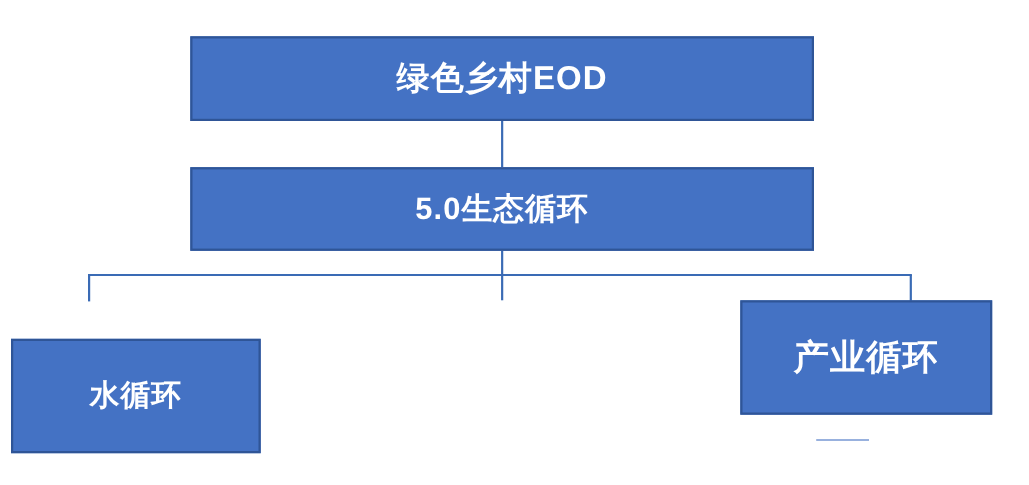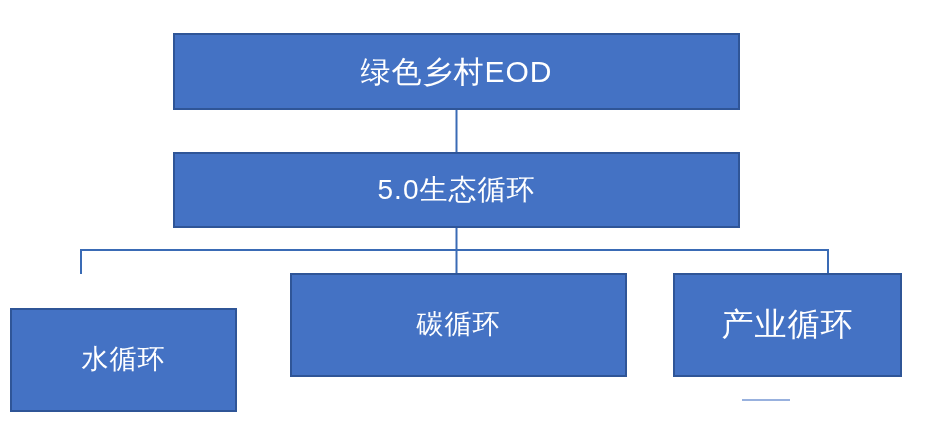--- a/index.html
+++ b/index.html
@@ -32,21 +32,21 @@
   
   .node {
     position: absolute;
     box-sizing: border-box;
     background: #4472c4;
     border: 2px solid #2f5597;
     display: flex;
     align-items: center;
     justify-content: center;
     color: #ffffff;
-    font-weight: normal;
+    font-weight: bold;
     letter-spacing: 1px;
     text-align: center;
     line-height: 1.1;
     user-select: none;
   }
   .node-label {
     display: block;
     padding: 0 6px;
   }
 
@@ -138,22 +138,19 @@
   </div>
 
   <div class="node" id="node-cycle">
     <span class="node-label">5.0生态循环</span>
   </div>
 
   <div class="node" id="node-water">
     <span class="node-label">水循环</span>
   </div>
 
-  <div class="node" id="node-carbon">
-    <span class="node-label">碳循环</span>
-  </div>
 
   <div class="node" id="node-industry">
     <span class="node-label">产业循环</span>
   </div>
 
 
 </div>
 
 </body></html>

